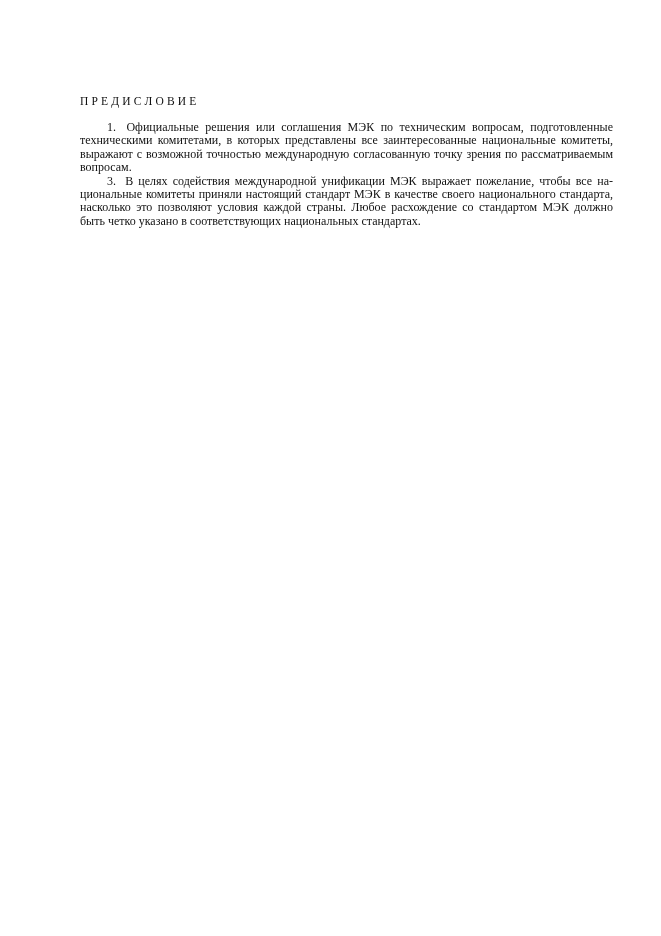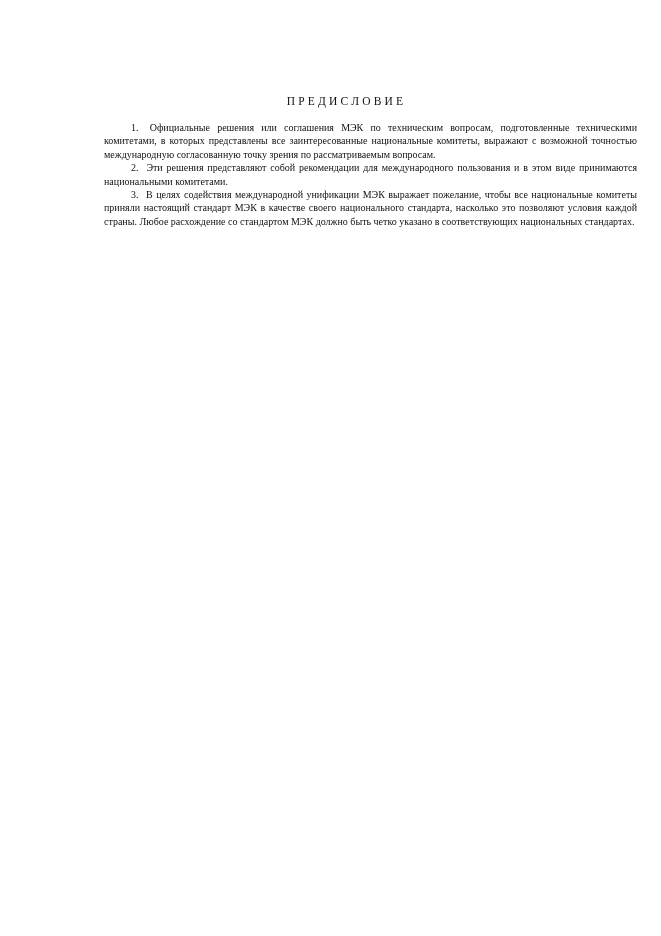--- a/index.html
+++ b/index.html
@@ -19,50 +19,47 @@
       position: absolute;
       left: 80px;
       top: 0;
       width: 533px;
     }
     .title {
       position: absolute;
       top: 94px;
       left: 0;
       width: 533px;
-      text-align: center;
       font-size: 11.5px;
       letter-spacing: 3.2px;
       line-height: 14px;
     }
     .body {
       position: absolute;
       top: 121px;
       left: 0;
       width: 533px;
-      font-size: 10px;
+      font-size: 12px;
       line-height: 13.4px;
       text-align: justify;
       hyphens: manual;
-      margin-left: 24px;
     }
     .para {
       margin: 0;
       text-indent: 27px;
       text-align: justify;
     }
     .para .num {
       display: inline;
       margin-right: 4px;
     }
   </style>
 </head>
 <body>
 
 <div class="page">
   <div class="title">ПРЕДИСЛОВИЕ</div>
 
   <div class="body">
     <p class="para"><span class="num">1.</span> <span>Официальные решения или соглашения МЭК по техническим вопросам, подготовленные техническими комитетами, в которых представлены все заинтересованные национальные комите­ты, выражают с возможной точностью международную согласованную точку зрения по рассматри­ваемым вопросам.</span></p>
-    <p class="para"><span class="num">2.</span> <span>Эти решения представляют собой рекомендации для международного пользования и в этом виде принимаются национальными комитетами.</span></p>
     <p class="para"><span class="num">3.</span> <span>В целях содействия международной унификации МЭК выражает пожелание, чтобы все на­циональные комитеты приняли настоящий стандарт МЭК в качестве своего национального стан­дарта, насколько это позволяют условия каждой страны. Любое расхождение со стандартом МЭК должно быть четко указано в соответствующих национальных стандартах.</span></p>
   </div>
 </div>
 
 </body></html>

